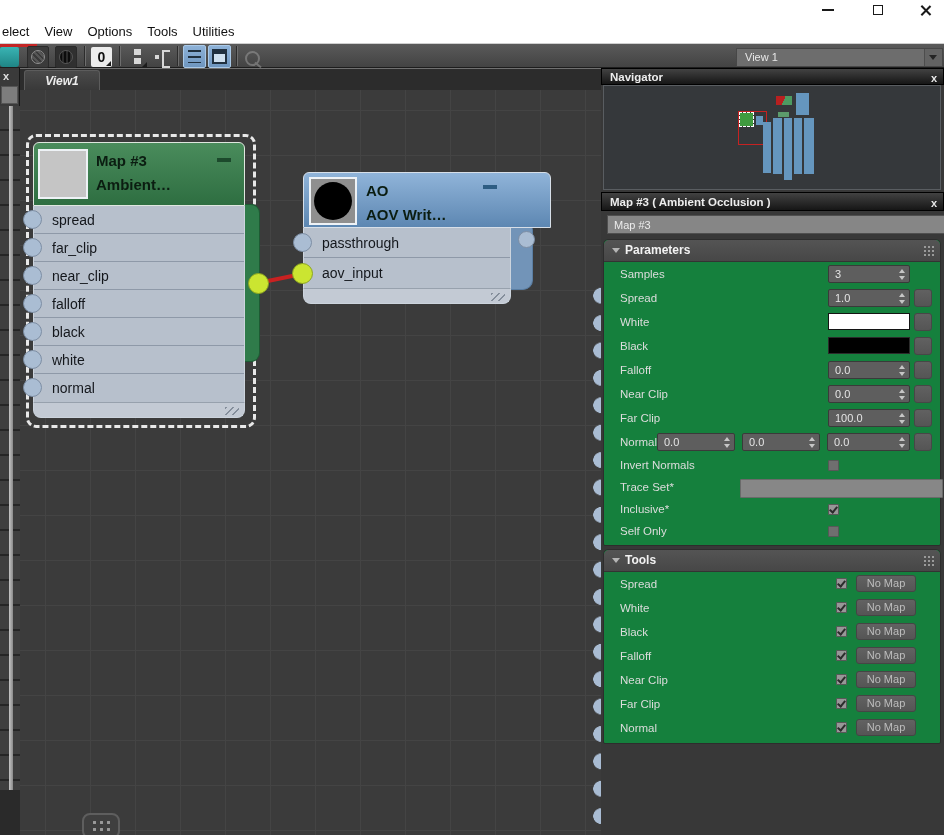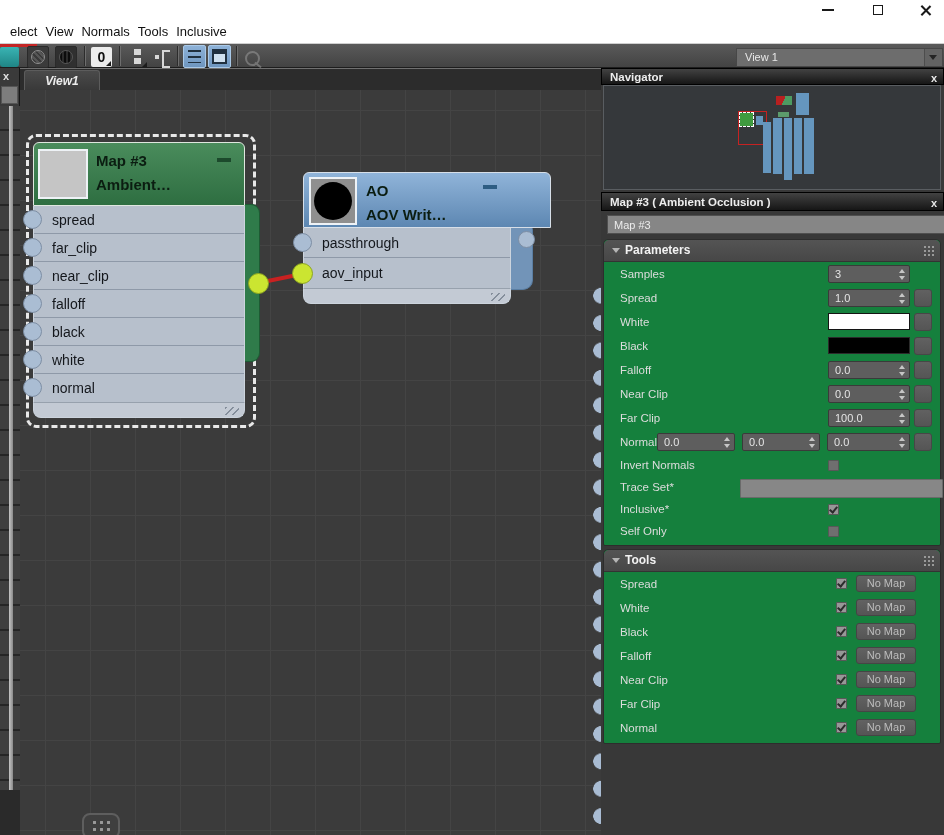--- a/index.html
+++ b/index.html
@@ -9,21 +9,21 @@
 
   
   #titlebar{left:0;top:0;width:944px;height:20px;background:#ffffff}
   .winbtn{top:0;width:30px;height:20px;display:flex;align-items:center;justify-content:center;cursor:pointer}
   #btn-min{left:813px}#btn-max{left:863px}#btn-close{left:910px}
   #btn-min i{display:block;width:12px;height:2px;background:#1a1a1a}
   #btn-max i{display:block;width:10px;height:10px;border:1.5px solid #1a1a1a;box-sizing:border-box}
   #btn-close i{position:relative;display:block;width:13px;height:13px}
   #btn-close i:before,#btn-close i:after{content:"";position:absolute;left:6px;top:0;width:1.6px;height:13px;background:#1a1a1a}
   #btn-close i:before{transform:rotate(45deg)}#btn-close i:after{transform:rotate(-45deg)}
-  #menubar{left:0;top:20px;width:944px;height:24px;background:#ffffff;display:flex;align-items:center;gap:8px;padding-left:10px;box-sizing:border-box;border-bottom:1px solid #cfcfcf}
+  #menubar{left:0;top:20px;width:944px;height:24px;background:#ffffff;display:flex;align-items:center;gap:15px;padding-left:2px;box-sizing:border-box;border-bottom:1px solid #cfcfcf}
   #menubar span{font-size:13px;color:#111;cursor:default}
 
   
   #toolbar{left:0;top:44px;width:944px;height:24px;background:linear-gradient(#5a5a5a,#434343);border-bottom:1px solid #1d1d1d;box-sizing:border-box}
   #red-strip{left:0;top:44px;width:37px;height:3px;background:#c42525}
   #teal-icon{left:0;top:47px;width:19px;height:20px;background:linear-gradient(#3ab4b4,#1f8585);border-radius:2px 2px 3px 3px}
   .tbtn{top:46px;width:22px;height:22px;background:#3b3b3b;border:1px solid #2a2a2a;border-radius:2px;box-sizing:border-box}
   #tb-circle1{left:27px}#tb-circle2{left:55px;background:#303030}
   #tb-circle1 i{position:absolute;inset:3px;border-radius:50%;border:1px solid #8f8f8f;background:repeating-linear-gradient(45deg,#565656 0 2px,#3a3a3a 2px 4px)}
   #tb-circle2 i{position:absolute;inset:3px;border-radius:50%;border:1px solid #555;background:repeating-linear-gradient(90deg,#0c0c0c 0 2px,#2c2c2c 2px 4px)}
@@ -154,23 +154,23 @@
   <div class="abs winbtn" id="btn-max">
       <i></i>
     </div>
   <div class="abs winbtn" id="btn-close">
       <i></i>
     </div>
 
   <div class="abs" id="menubar">
     <span>elect</span>
     <span>View</span>
-    <span>Normals</span>
+    <span>Options</span>
     <span>Tools</span>
-    <span>Inclusive</span>
+    <span>Utilities</span>
   </div>
 
   <div class="abs" id="toolbar"></div>
   <div class="abs" id="red-strip"></div>
   <div class="abs" id="teal-icon"></div>
   <div class="abs tbtn" id="tb-circle1">
       <i></i>
     </div>
   <div class="abs tbtn" id="tb-circle2">
       <i></i>

